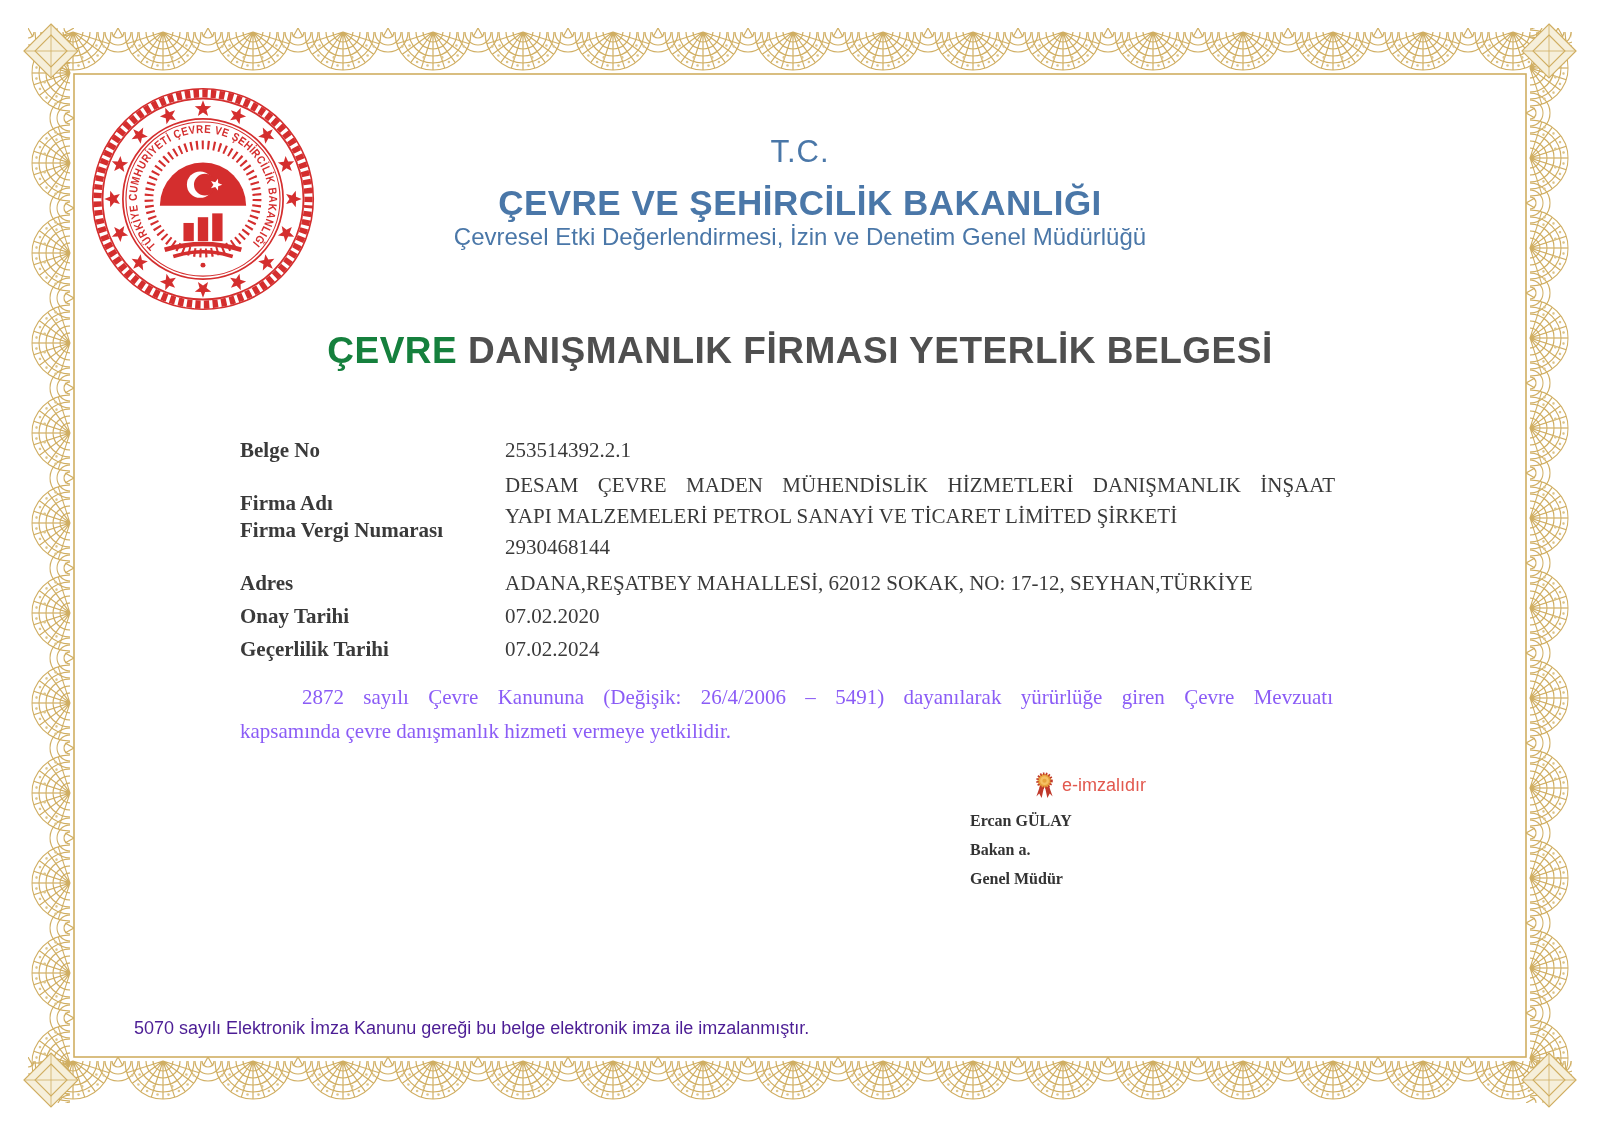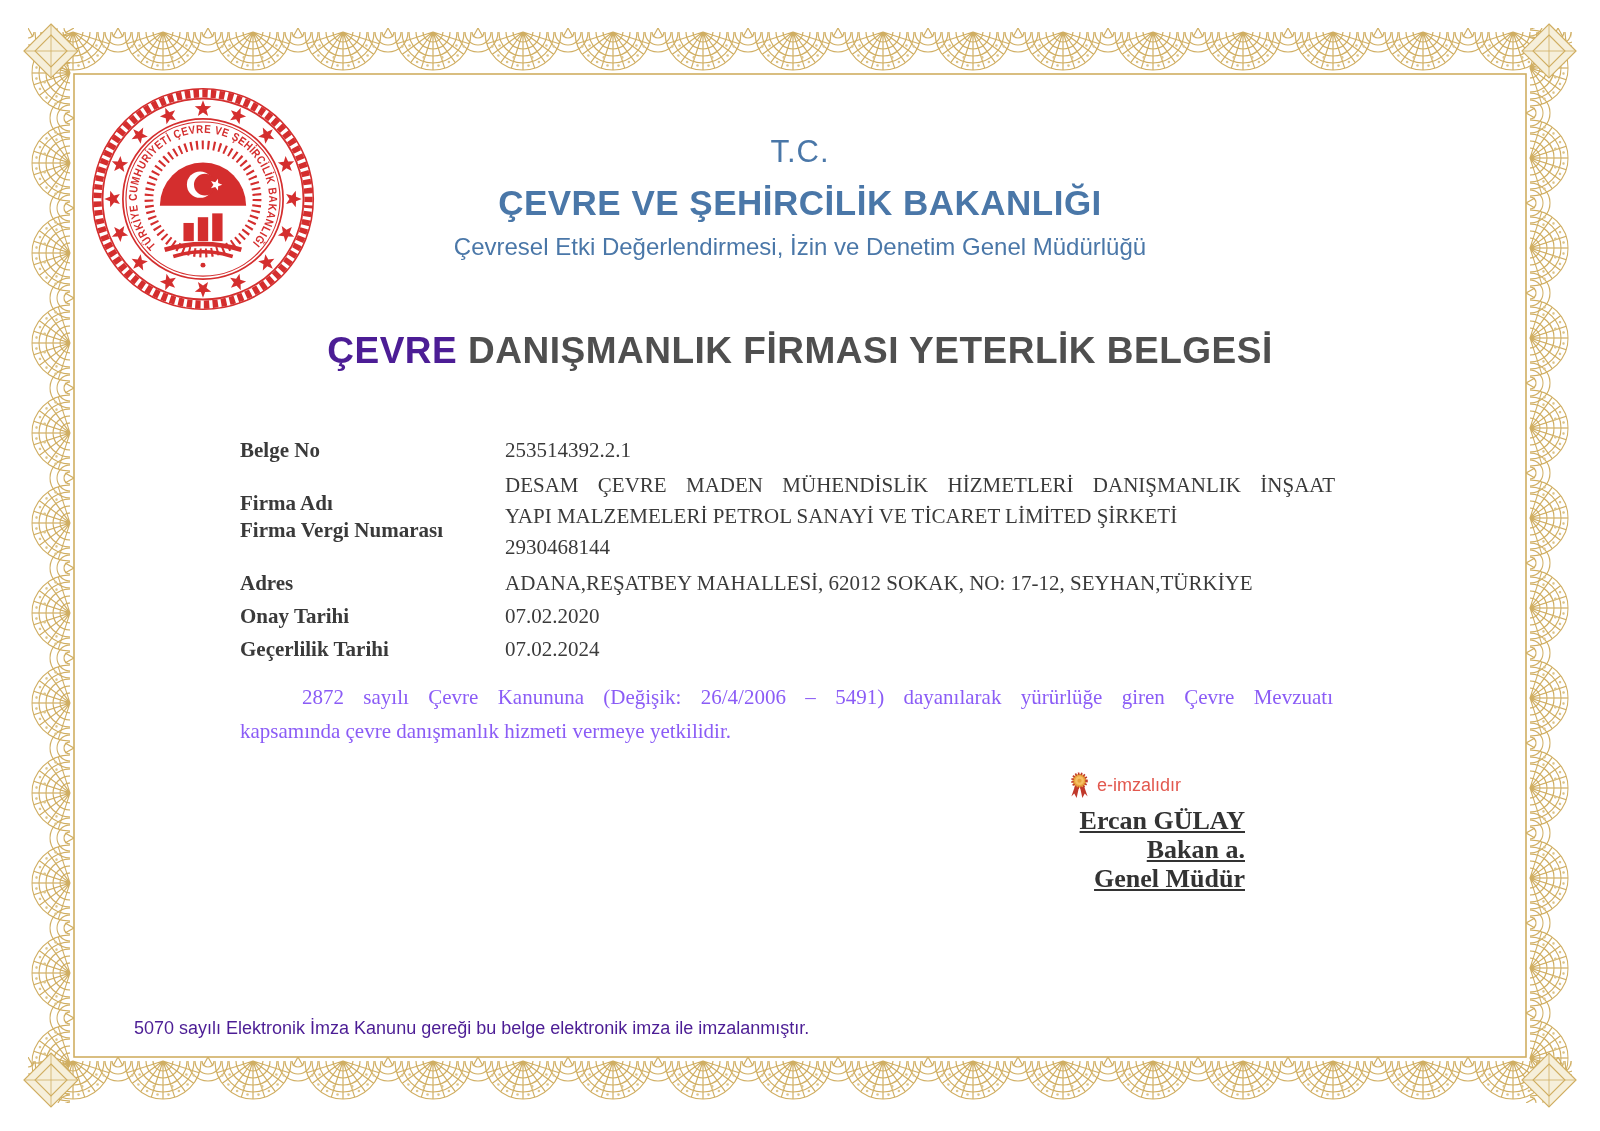--- a/index.html
+++ b/index.html
@@ -4,41 +4,41 @@
 <style>
   html,body{margin:0;padding:0;background:#ffffff;}
   .page{position:relative;width:1600px;height:1131px;background:#ffffff;overflow:hidden;
         font-family:"Liberation Serif", serif;}
   .border-svg{position:absolute;left:0;top:0;}
   .logo{position:absolute;left:88px;top:84px;width:230px;height:230px;}
   .header{position:absolute;left:72px;top:134px;width:1456px;text-align:center;
           color:#4a77a8;font-family:"Liberation Sans", sans-serif;}
   .tc{font-size:31px;font-weight:normal;letter-spacing:1px;}
   .ministry{font-size:35px;font-weight:bold;margin-top:13px;letter-spacing:0.5px;}
-  .directorate{font-size:24px;margin-top:10px;}
+  .directorate{font-size:24px;}
   .cert-title{position:absolute;left:72px;top:330px;width:1456px;text-align:center;
           font-family:"Liberation Sans", sans-serif;font-size:37px;font-weight:bold;color:#4f4f4f;
           letter-spacing:0.5px;}
-  .cert-title .w1{color:#4c1d95;}
+  .cert-title .w1{color:#15803d;}
   .fields{position:absolute;left:240px;top:437px;width:1095px;font-size:21px;color:#3a3a3a;}
   .frow{display:flex;margin-bottom:6px;line-height:27px;font-family:Liberation Serif, serif;}
   .flabel{flex:0 0 265px;font-weight:bold;}
   .fval{flex:1;}
   .nowrap{white-space:nowrap;}
   .frow.firm{margin-bottom:7px;}
   .frow.firm .flabel{align-self:center;}
   .frow.firm .fval{line-height:31px;}
   .just-line{text-align:justify;text-align-last:justify;}
   .body-par{position:absolute;left:240px;top:680px;width:1093px;font-size:21px;
             line-height:34px;color:#8b5cf6;margin:0;}
   .par-l1{text-align:justify;text-align-last:justify;text-indent:62px;}
-  .sig{position:absolute;left:1005px;top:772px;width:240px;text-align:right;color:#333333;}
+  .sig{position:absolute;left:970px;top:772px;width:240px;text-align:left;color:#333333;}
   .esign-row{display:flex;align-items:center;justify-content:center;gap:7px;margin-bottom:7px;}
   .esign-label{font-family:"Liberation Sans", sans-serif;font-size:18px;color:#e2584e;}
-  .sig-name{font-size:26px;font-weight:bold;line-height:29px;text-decoration:underline;}
+  .sig-name{font-size:16px;font-weight:bold;line-height:29px;}
   .footer-note{position:absolute;left:134px;top:1018px;font-family:"Liberation Sans", sans-serif;
                font-size:18px;color:#4c1d95;}
 </style>
 </head>
 <body>
 
 <div class="page">
 
   <svg class="border-svg" width="1600" height="1131" viewBox="0 0 1600 1131">
     <defs>

